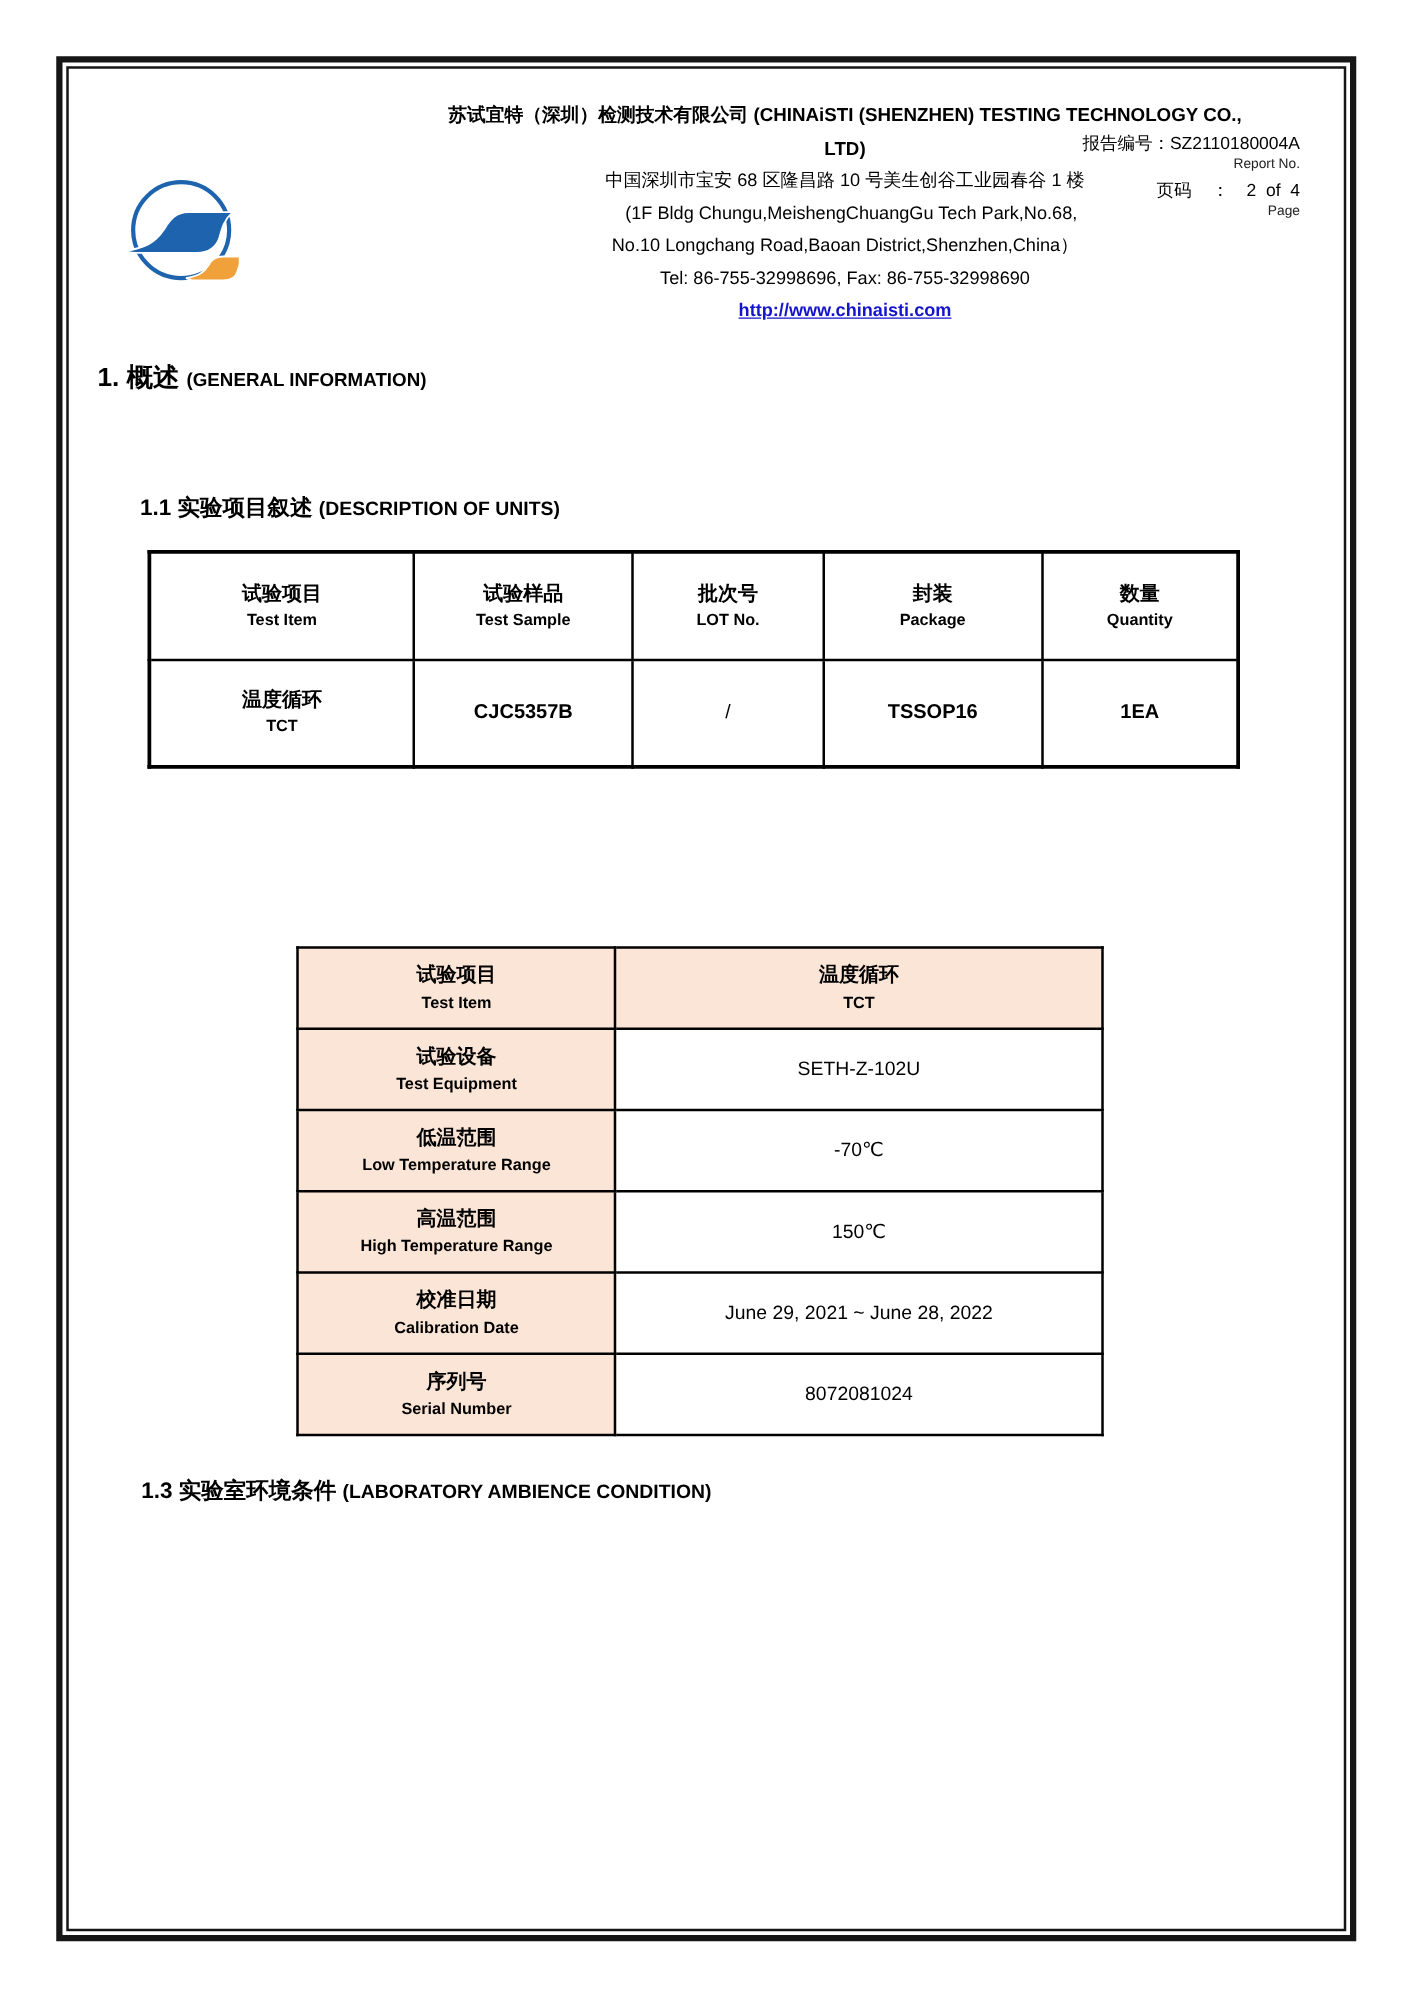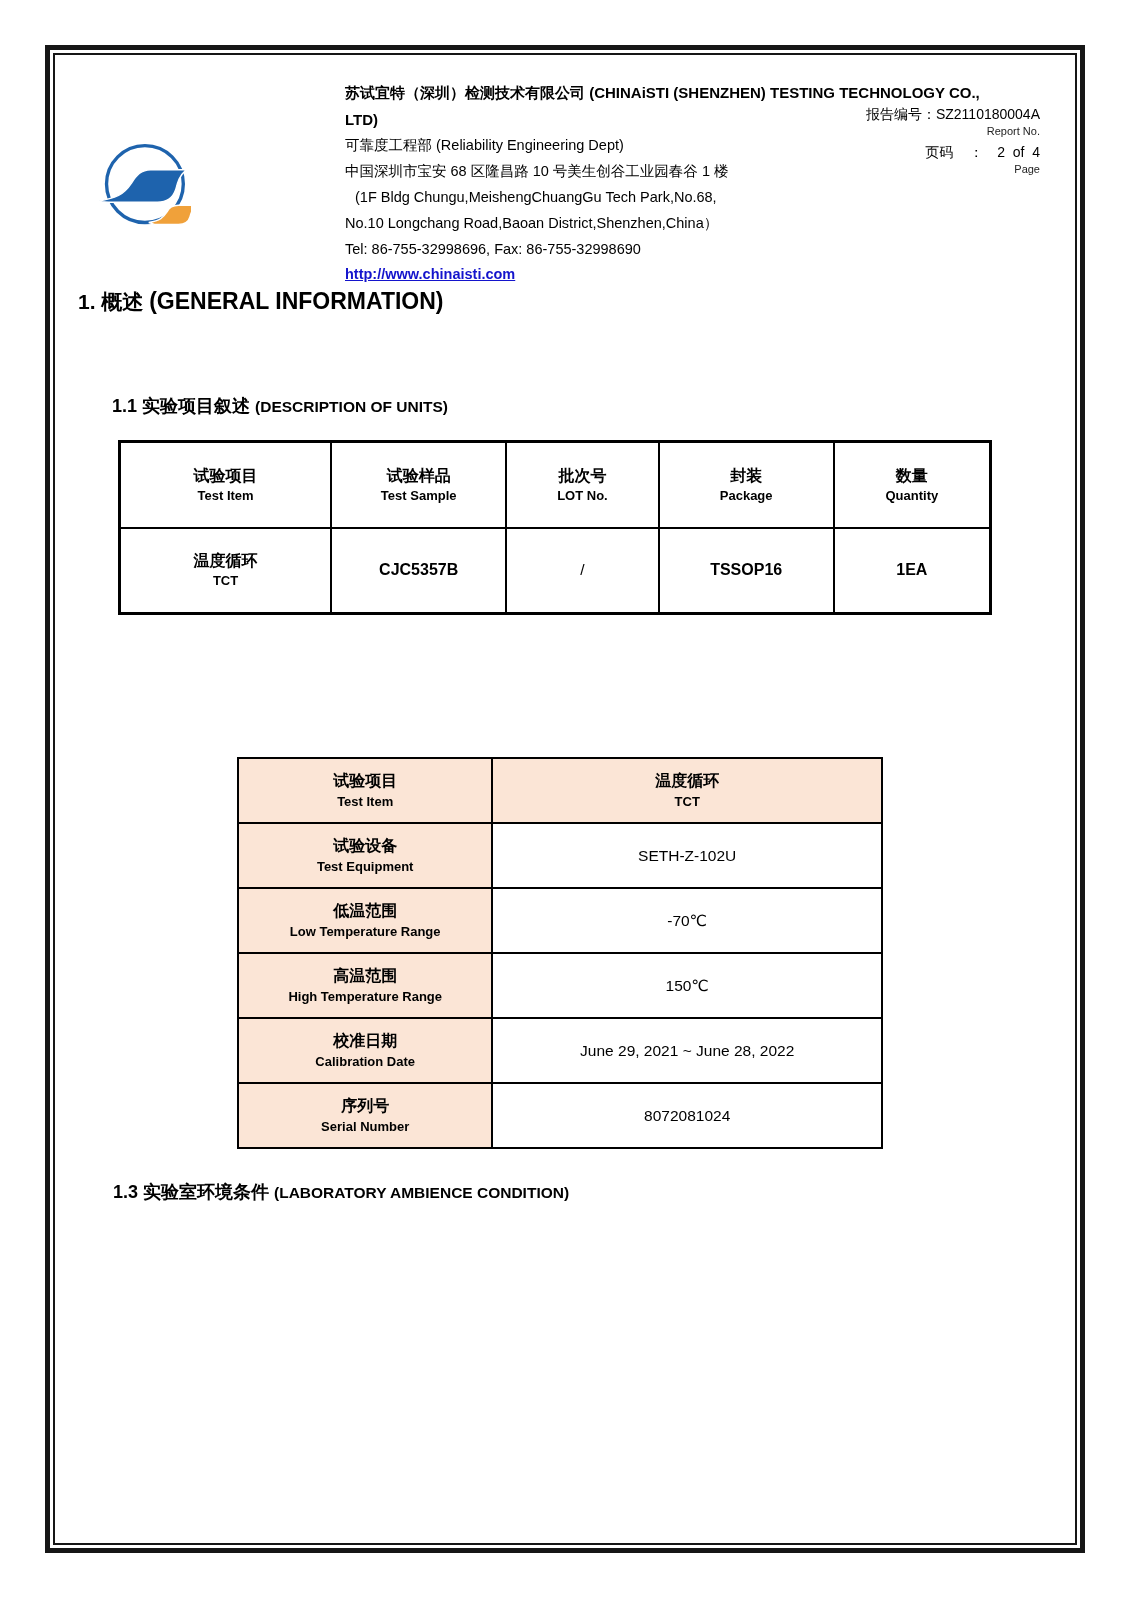--- a/index.html
+++ b/index.html
@@ -19,35 +19,35 @@
     border:5px solid var(--ink);}
   .frame-inner{position:absolute;inset:3px;border:2px solid var(--ink);}
 
   
   .logo{position:absolute;left:95px;top:138px;display:flex;align-items:center;gap:8px;}
   .logo-text{display:flex;flex-direction:column;}
   .logo-cn{color:var(--brand-blue);font-size:37px;font-weight:bold;letter-spacing:3px;line-height:1.1;}
   .logo-en{color:var(--brand-blue);font-size:12.5px;font-weight:bold;letter-spacing:.4px;margin-top:2px;}
 
   
-  .header-text{position:absolute;left:345px;top:80px;width:662px;font-size:14.5px;line-height:1.78;}
+  .header-text{position:absolute;left:345px;top:80px;width:662px;font-size:14.5px;line-height:1.78;text-align:center;}
   .header-text .company{font-weight:bold;font-size:15px;}
   .header-text .indent{padding-left:10px;}
   .header-text a{color:var(--link);font-weight:bold;text-decoration:underline;}
 
   
   .report-info{position:absolute;left:810px;top:106px;width:230px;font-size:14px;line-height:1.25;text-align:right;}
   .report-info .sub{font-size:11px;color:#222;margin:1px 0 6px 0;}
   .report-info .val{white-space:pre;}
   .report-info .colon{margin:0 14px 0 16px;}
 
   
   .h-sec{position:absolute;font-weight:bold;color:#000;}
   .h1{left:78px;top:288px;font-size:21px;}
-  .h1 .en{font-size:23px;}
+  .h1 .en{font-size:15px;}
   .h2{font-size:18px;}
   .h2 .en{font-size:15.5px;margin-top:12px;}
   .h11{left:112px;top:394px;}
   .h12{left:112px;top:662px;}
   .h13{left:113px;top:1180px;}
 
   table{border-collapse:collapse;table-layout:fixed;background:#fff;}
   td,th{border:2px solid #000;vertical-align:middle;text-align:center;padding:4px 6px;font-weight:normal;}
   .cell-cn{font-size:16px;font-weight:bold;line-height:1.45;}
   .cell-en{font-size:13px;font-weight:bold;line-height:1.45;}
@@ -78,21 +78,20 @@
   <div class="logo">
     <svg width="96" height="96" viewBox="0 0 100 100">
       <circle cx="52" cy="48" r="40" fill="none" stroke="#1e63ad" stroke-width="3.5"></circle>
       <path d="M2,66 C22,63 30,59 38,47 C43,39 48,33 58,33 L95,33 C88,39 86,46 84,54 C81,63 75,67 65,67 L14,67 Z" fill="#1e63ad" stroke="#fff" stroke-width="1.5"></path>
       <path d="M56,88 C68,86 71,83 75,77 C77,72.5 81,70 87,70 L105,70 C101,74 100,78 99,82 C97.5,87.5 93,90 87,90 L62,90 Z" fill="#f0a13a" stroke="#fff" stroke-width="1.5"></path>
     </svg>
   </div>
 
   <div class="header-text">
     <div class="company">苏试宜特（深圳）检测技术有限公司  (CHINAiSTI (SHENZHEN) TESTING TECHNOLOGY CO., LTD)</div>
-    <div>可靠度工程部  (Reliability Engineering Dept)</div>
     <div>中国深圳市宝安 68 区隆昌路 10 号美生创谷工业园春谷 1 楼</div>
     <div class="indent">(1F Bldg Chungu,MeishengChuangGu Tech Park,No.68,</div>
     <div>No.10 Longchang Road,Baoan District,Shenzhen,China）</div>
     <div>Tel: 86-755-32998696, Fax: 86-755-32998690</div>
     <div><a href="#">http://www.chinaisti.com</a></div>
   </div>
 
   <div class="report-info">
     <div><span>报告编号：</span><span class="val">SZ2110180004A</span></div>
     <div class="sub">Report No.</div>

